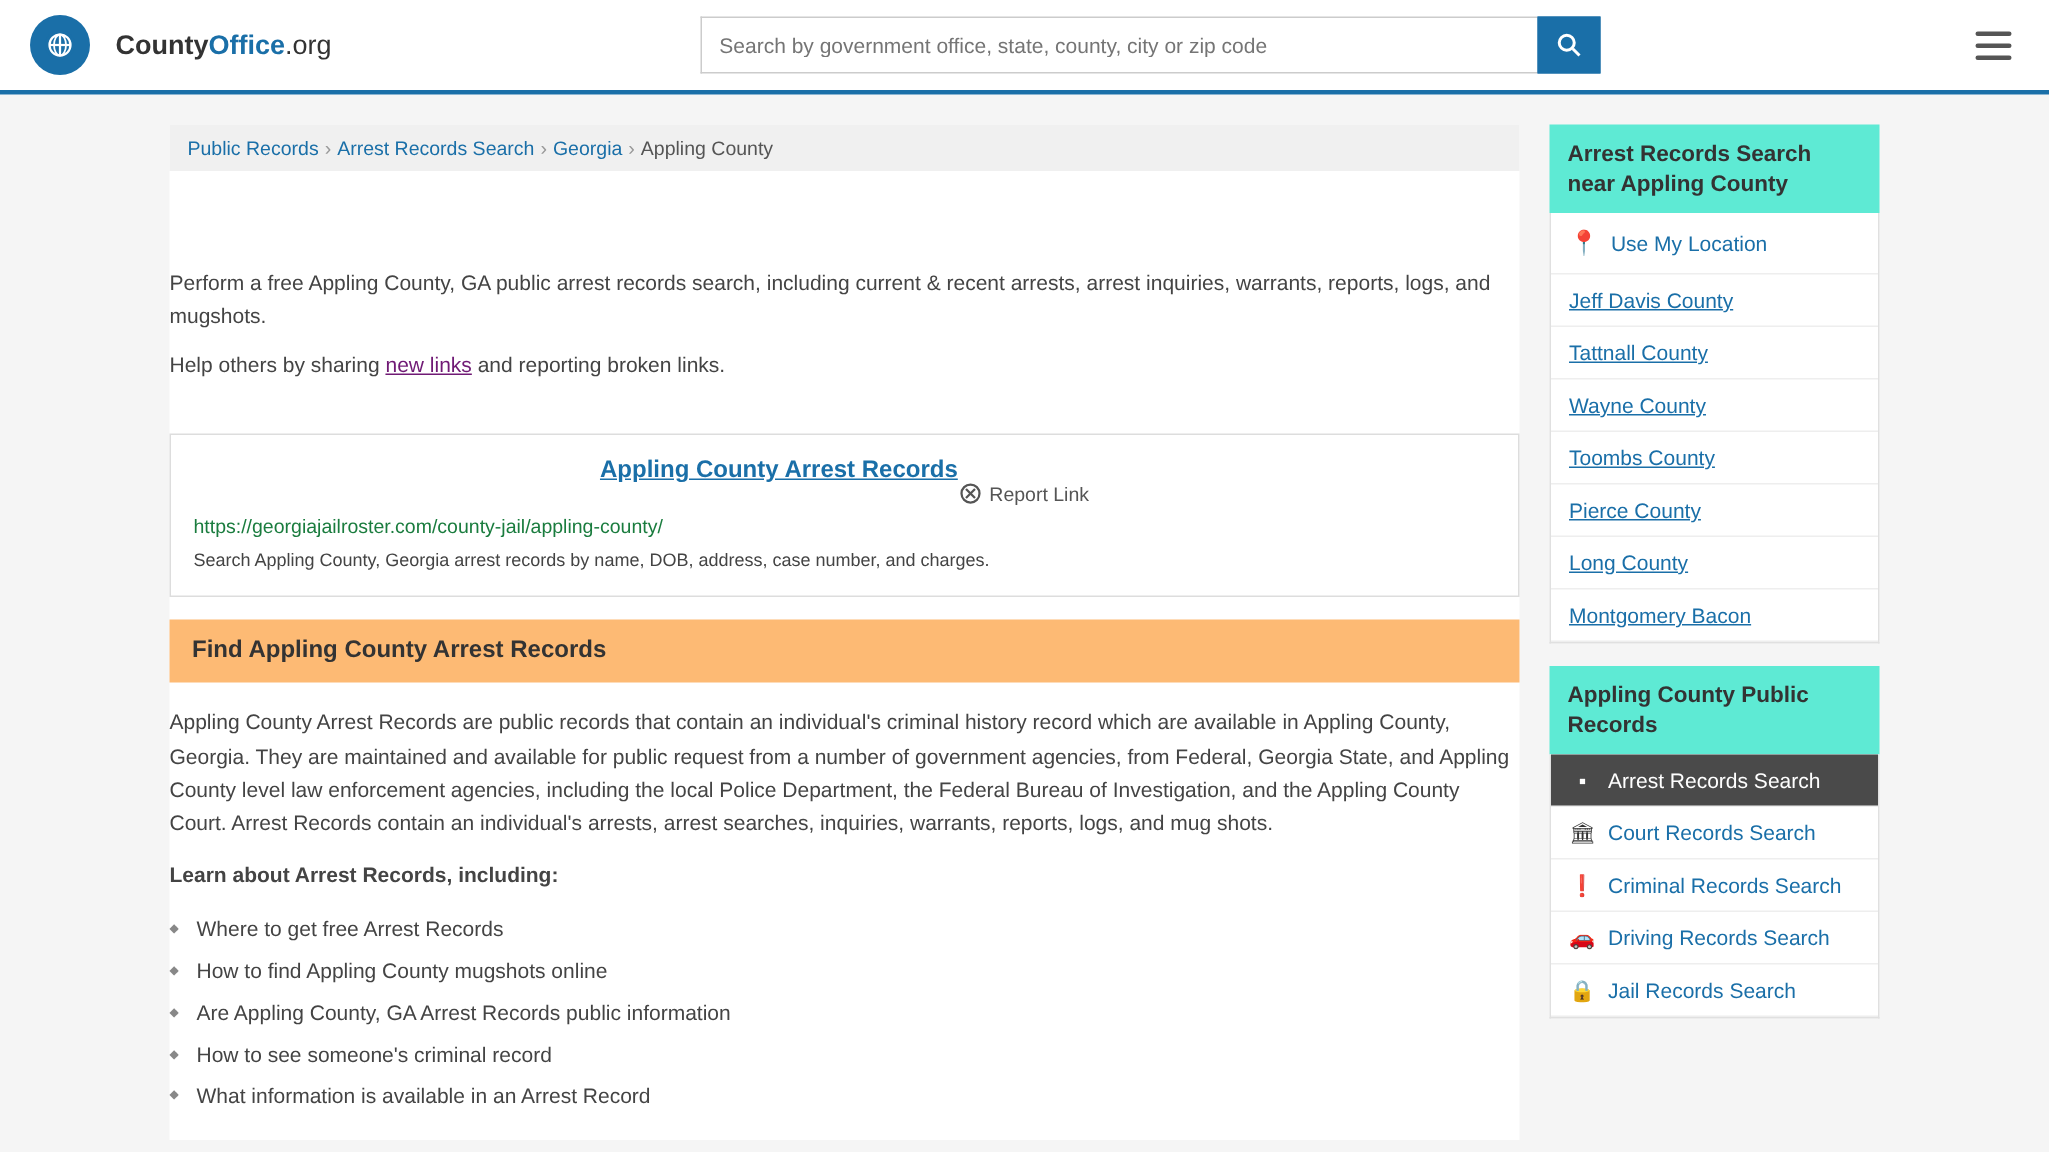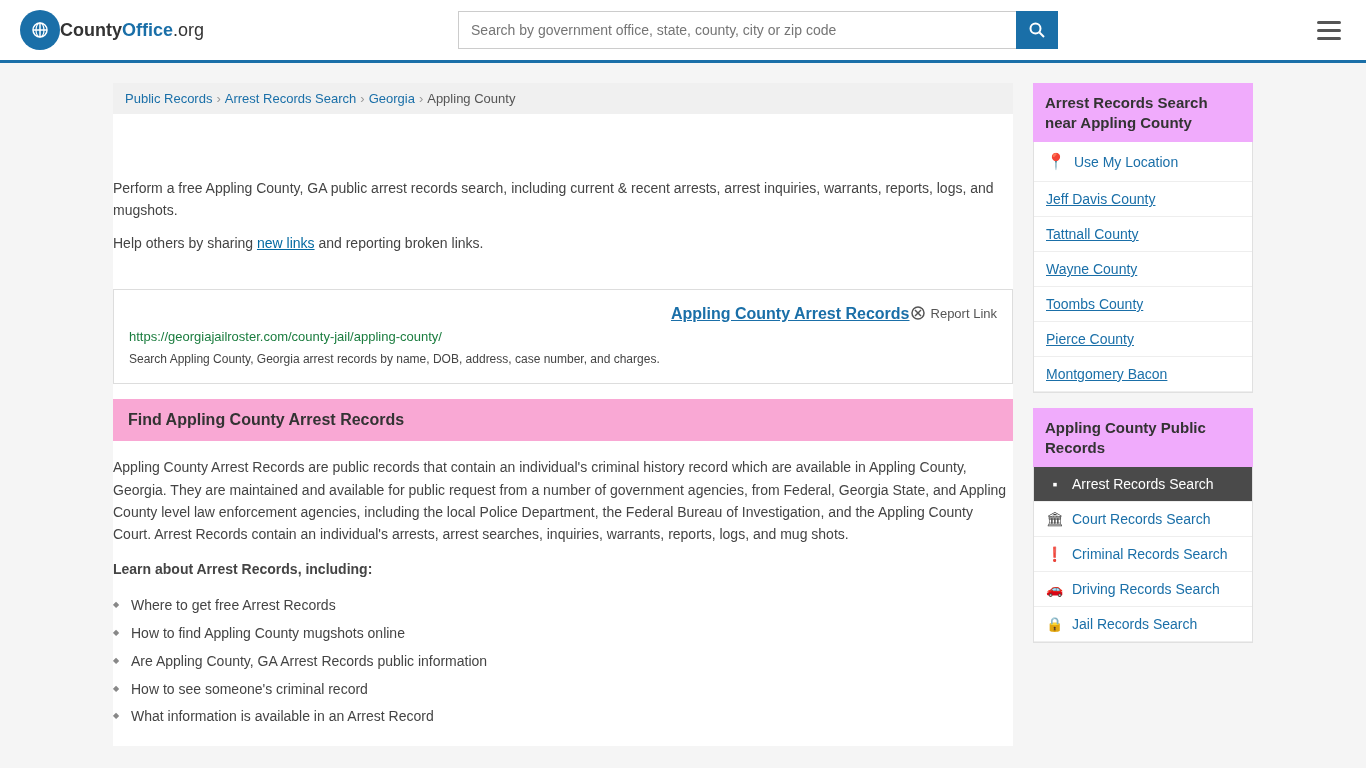--- a/index.html
+++ b/index.html
@@ -10,21 +10,21 @@
       background: #fff;
       border-bottom: 3px solid #1a6fa8;
       padding: 10px 20px;
       display: flex;
       align-items: center;
       justify-content: space-between;
     }
     .logo-area {
       display: flex;
       align-items: center;
-      gap: 0;
+      gap: 17px;
       justify-content: center;
     }
     .logo-circle {
       width: 40px;
       height: 40px;
       background: #1a6fa8;
       border-radius: 50%;
       display: flex;
       align-items: center;
       justify-content: center;
@@ -127,63 +127,64 @@
     .breadcrumb .sep { color: #999; }
 
     
     .intro-text {
       padding: 15px 0 10px 0;
       line-height: 1.6;
       color: #444;
       margin-top: 48px;
     }
     .intro-text p { margin-bottom: 10px; }
-    .intro-text a { color: #0369a1; text-decoration: underline; }
+    .intro-text a { color: #701a75; text-decoration: underline; }
 
     
     .record-card {
       border: 1px solid #ddd;
       margin: 15px 0;
       padding: 15px;
     }
     .record-card-header {
       display: flex;
-      justify-content: flex-end;
+      justify-content: center;
       align-items: flex-start;
       margin-bottom: 6px;
     }
     .record-card-title {
       font-size: 16px;
       font-weight: bold;
       color: #1a6fa8;
       text-decoration: underline;
       cursor: pointer;
     }
     .report-link {
       display: flex;
       align-items: center;
       gap: 5px;
       color: #555;
       font-size: 13px;
       cursor: pointer;
+      margin-top: 16px;
     }
     .record-url {
       color: #1a7c3e;
       font-size: 13px;
       margin-bottom: 6px;
     }
     .record-desc {
       color: #444;
       font-size: 12px;
       line-height: 1.5;
     }
 
     
     .find-section {
-      background: #f9a8d4;
+      background: #fdba74;
       padding: 12px 15px;
       margin-top: 15px;
     }
     .find-section h2 {
       font-size: 16px;
       font-weight: bold;
       color: #333;
     }
     .section-body {
       padding: 15px 0;
@@ -214,21 +215,21 @@
       color: #888;
       font-size: 8px;
       top: 6px;
     }
 
     
     .sidebar-section {
       margin-bottom: 15px;
     }
     .sidebar-section-title {
-      background: #f0abfc;
+      background: #5eead4;
       padding: 10px 12px;
       font-weight: bold;
       font-size: 15px;
       color: #333;
       line-height: 1.3;
     }
     .sidebar-section-body {
       background: #fff;
       border: 1px solid #e0e0e0;
       border-top: none;
@@ -381,20 +382,21 @@
       <div class="sidebar-section-body">
         <a class="sidebar-location-btn" href="#">
           <span class="pin-icon">📍</span>
           <span>Use My Location</span>
         </a>
         <a class="sidebar-link" href="#">Jeff Davis County</a>
         <a class="sidebar-link" href="#">Tattnall County</a>
         <a class="sidebar-link" href="#">Wayne County</a>
         <a class="sidebar-link" href="#">Toombs County</a>
         <a class="sidebar-link" href="#">Pierce County</a>
+        <a class="sidebar-link" href="#">Long County</a>
         <a class="sidebar-link" href="#">Montgomery Bacon</a>
       </div>
     </div>
 
     <div class="sidebar-section">
       <div class="sidebar-section-title">Appling County Public Records</div>
       <div class="sidebar-section-body">
         <div class="pub-rec-item active">
           <span class="pub-rec-icon">▪</span>
           <a href="#">Arrest Records Search</a>

